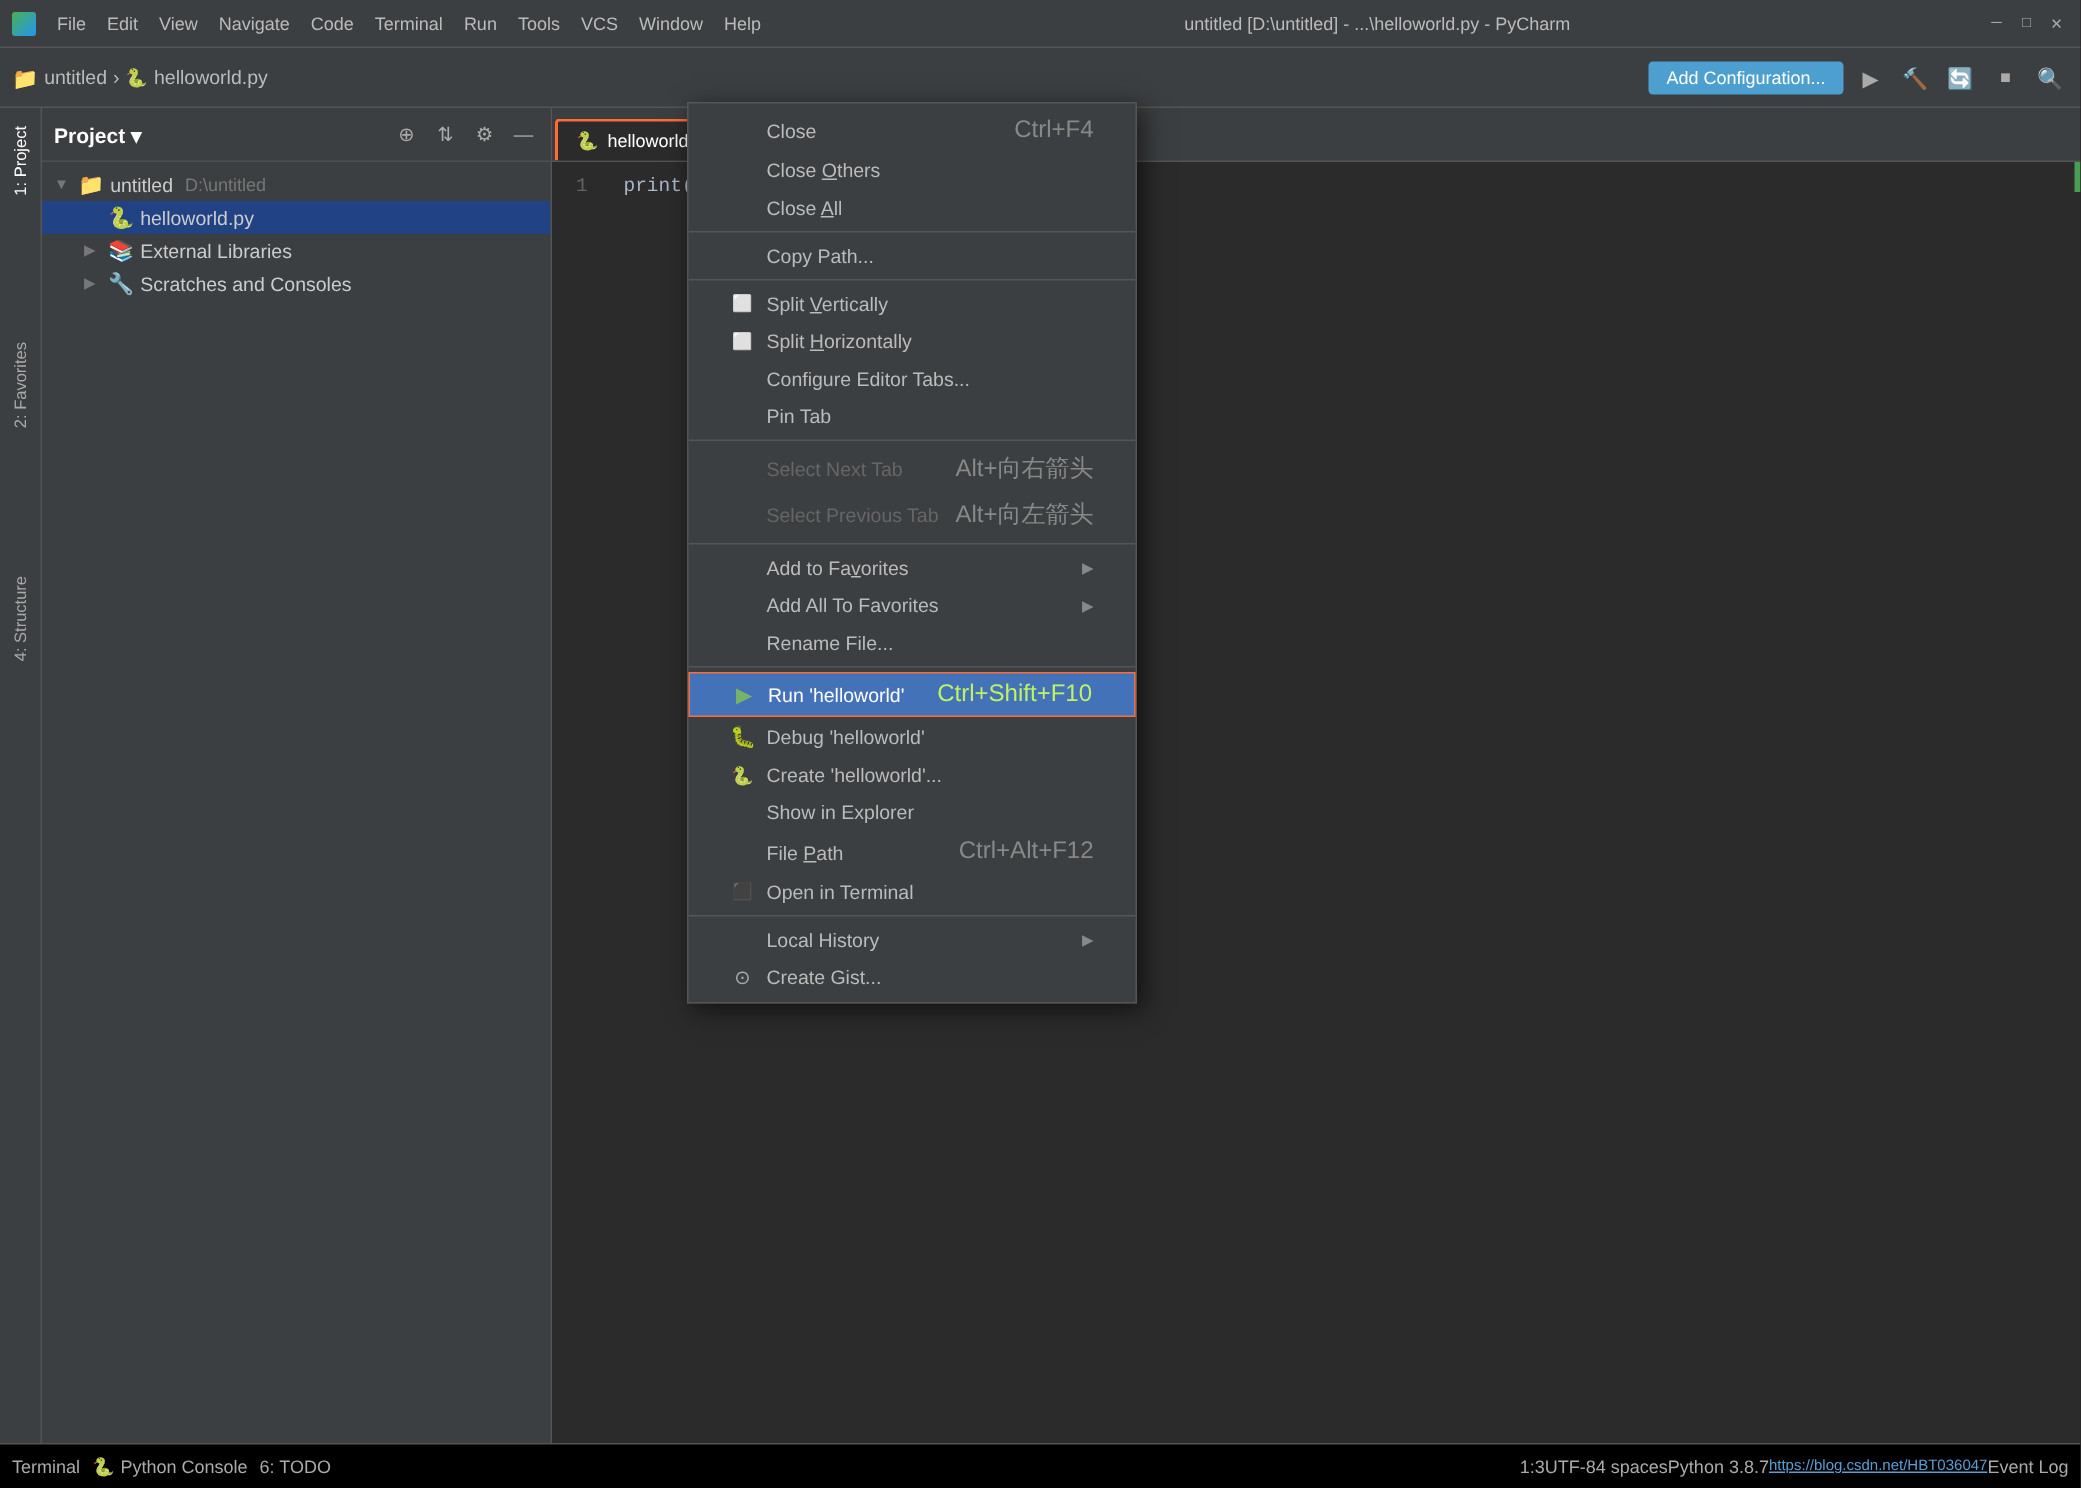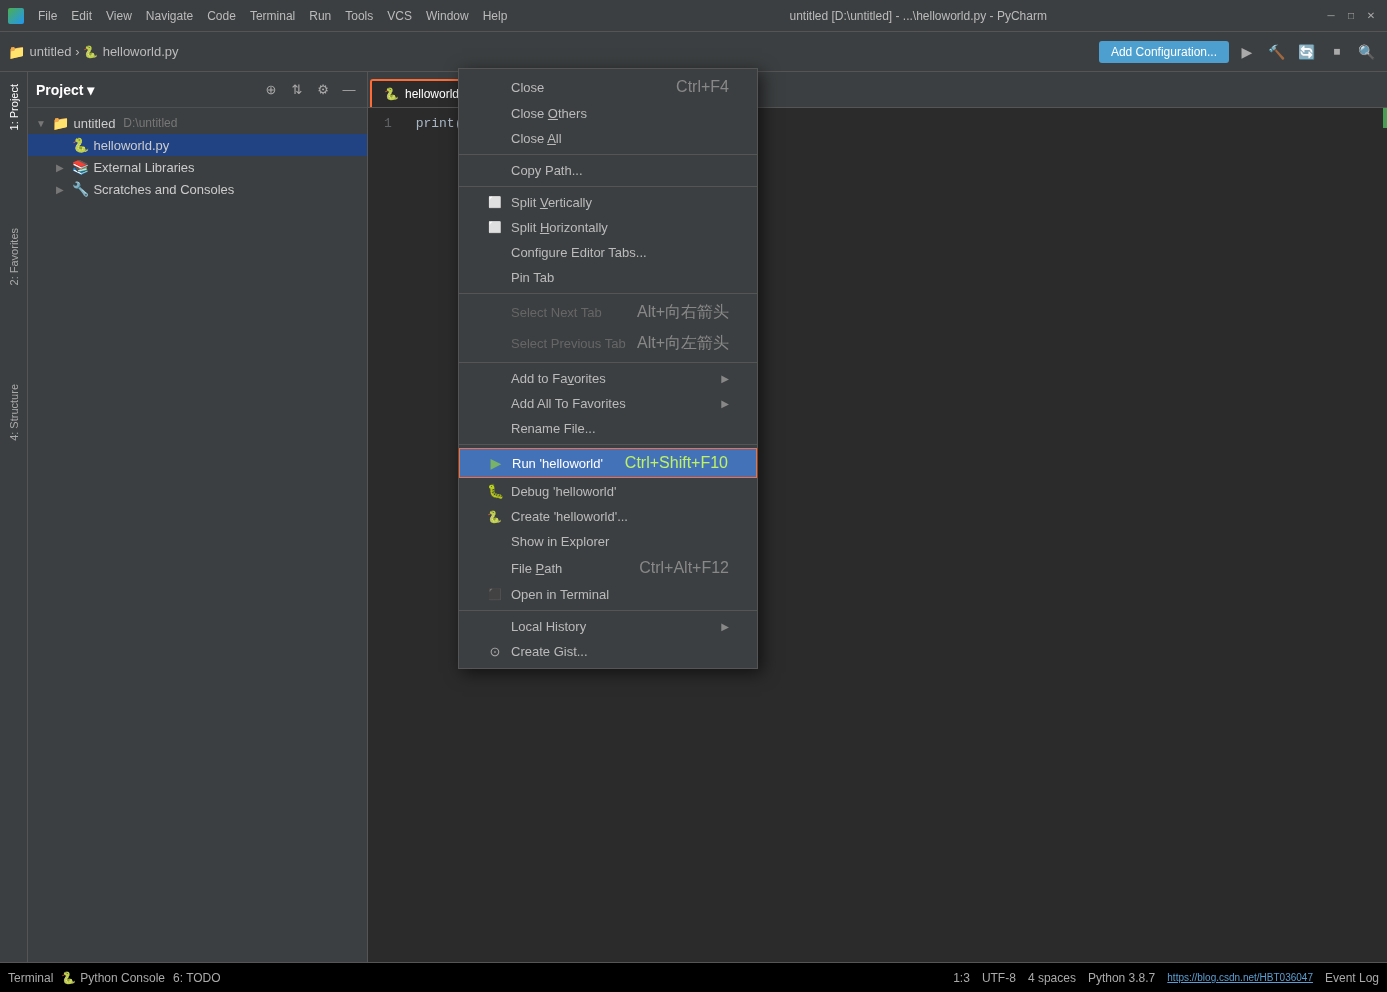--- a/index.html
+++ b/index.html
@@ -311,21 +311,21 @@
       background: #000000;
       border-top: 1px solid #555;
       display: flex;
       align-items: center;
       padding: 0 8px;
       font-size: 12px;
       color: #aaa;
       gap: 12px;
     }
     .status-left { display: flex; gap: 8px; align-items: center; }
-    .status-right { margin-left: auto; display: flex; gap: 12px; align-items: center; }
+    .status-right { margin-left: auto; display: flex; gap: 0; align-items: center; }
 
     .ctx-underline {
       text-decoration: underline;
     }
   </style>
 </head>
 <body>
 
 <div id="title-bar">
   <div class="app-icon"></div>

